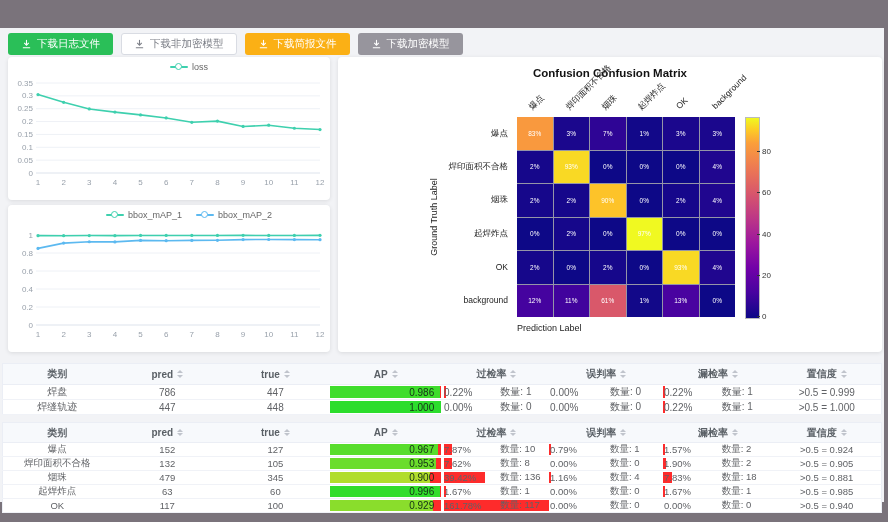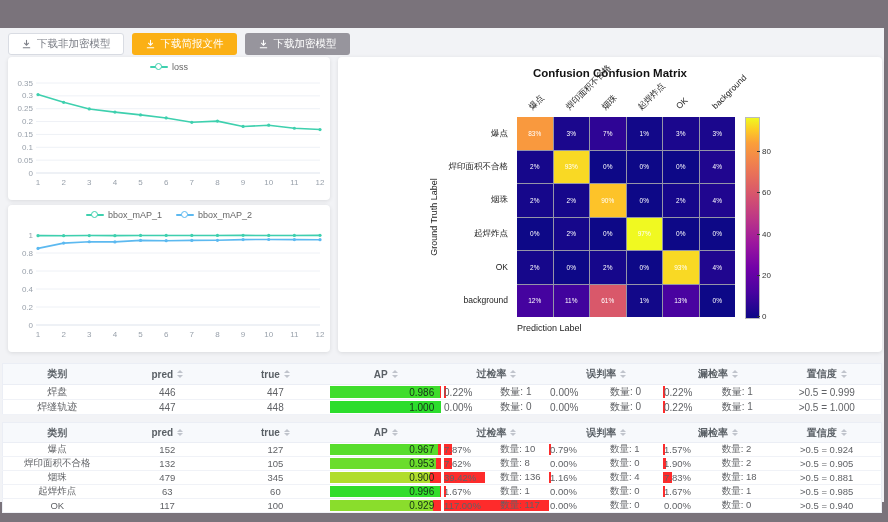--- a/index.html
+++ b/index.html
@@ -15,21 +15,21 @@
   .btn svg{width:11px;height:11px;}
   .btn.green{background:#2abf58;}
   .btn.orange{background:#fbb015;}
   .btn.plain{background:#ffffff;border-color:#d9dce3;color:#7c7f87;}
   .btn.gray{background:#97959d;}
   
   .card{position:absolute;background:#fff;border-radius:4px;box-shadow:0 1px 4px rgba(0,0,0,.10);}
   .card-loss{left:8px;top:29px;width:322px;height:143px;}
   .card-map{left:8px;top:177px;width:322px;height:147px;}
   .card-cm{left:338px;top:29px;width:544px;height:295px;}
-  .legend-row{position:absolute;left:0;top:5px;width:100%;display:flex;justify-content:center;gap:14px;}
+  .legend-row{position:absolute;left:0;top:5px;width:100%;display:flex;justify-content:center;gap:14px;padding-left:20px;}
   .lgd-item{display:inline-flex;align-items:center;gap:4px;font-size:9px;color:#666;cursor:pointer;}
   .lgd-mark{position:relative;width:18px;height:7px;}
   .lgd-mark .ln{position:absolute;left:0;top:2.5px;width:18px;height:2px;border-radius:1px;}
   .lgd-mark .ci{position:absolute;left:5px;top:-0.5px;width:5px;height:5px;border-radius:50%;
                 border:1.5px solid;background:#fff;}
   
   .cm-title{position:absolute;left:0;top:10px;width:100%;text-align:center;font-size:11.5px;
             font-weight:bold;color:#111;}
   .cm-grid{position:absolute;left:179px;top:60px;width:218px;height:200px;display:grid;
            grid-template-columns:repeat(6,1fr);grid-template-rows:repeat(6,1fr);
@@ -76,20 +76,26 @@
   .rate-wrap .cnt{position:relative;width:46%;text-align:left;padding-left:12px;}
 </style>
 </head>
 <body>
 
 <div class="topbar"></div>
 
 <div class="panel">
 
   <div class="btnrow">
+    <button class="btn green">
+      <svg viewBox="0 0 12 12">
+          <path d="M6 1.5v5M3.8 4.6L6 6.9l2.2-2.3M2.5 9.6h7" fill="none" stroke="currentColor" stroke-width="1.2" stroke-linecap="round"></path>
+        </svg>
+      <span>下载日志文件</span>
+    </button>
     <button class="btn plain">
       <svg viewBox="0 0 12 12">
           <path d="M6 1.5v5M3.8 4.6L6 6.9l2.2-2.3M2.5 9.6h7" fill="none" stroke="currentColor" stroke-width="1.2" stroke-linecap="round"></path>
         </svg>
       <span>下载非加密模型</span>
     </button>
     <button class="btn orange">
       <svg viewBox="0 0 12 12">
           <path d="M6 1.5v5M3.8 4.6L6 6.9l2.2-2.3M2.5 9.6h7" fill="none" stroke="currentColor" stroke-width="1.2" stroke-linecap="round"></path>
         </svg>
@@ -375,21 +381,21 @@
                   <span class="car up"></span>
                   <span class="car dn"></span>
                 </span>
               </div>
             </th>
           </tr>
         </thead>
         <tbody>
           <tr>
             <td>焊盘</td>
-            <td>446</td>
+            <td>786</td>
             <td>447</td>
             <td>
               <div class="ap-track" style="height: 12px;">
                 <div class="ap-fill" style="width: 98.6%; background: rgb(63, 221, 44);"></div>
                 <div class="ap-rest" style="width: 1.4%; min-width: 1.5px;"></div>
                 <div class="ap-text">0.986</div>
               </div>
             </td>
             <td>
               <div class="rate-wrap">
@@ -671,21 +677,21 @@
             <td>
               <div class="ap-track" style="height: 10.5px;">
                 <div class="ap-fill" style="width: 92.9%; background: rgb(138, 221, 44);"></div>
                 <div class="ap-rest" style="width: 7.1%; min-width: 1.5px;"></div>
                 <div class="ap-text">0.929</div>
               </div>
             </td>
             <td>
               <div class="rate-wrap">
                 <div class="rate-bar" style="width: 100%; min-width: 2px;"></div>
-                <span class="pct">117.00%</span>
+                <span class="pct">161.78%</span>
                 <span class="cnt">数量: 117</span>
               </div>
             </td>
             <td>
               <div class="rate-wrap">
                 <span class="pct">0.00%</span>
                 <span class="cnt">数量: 0</span>
               </div>
             </td>
             <td>

